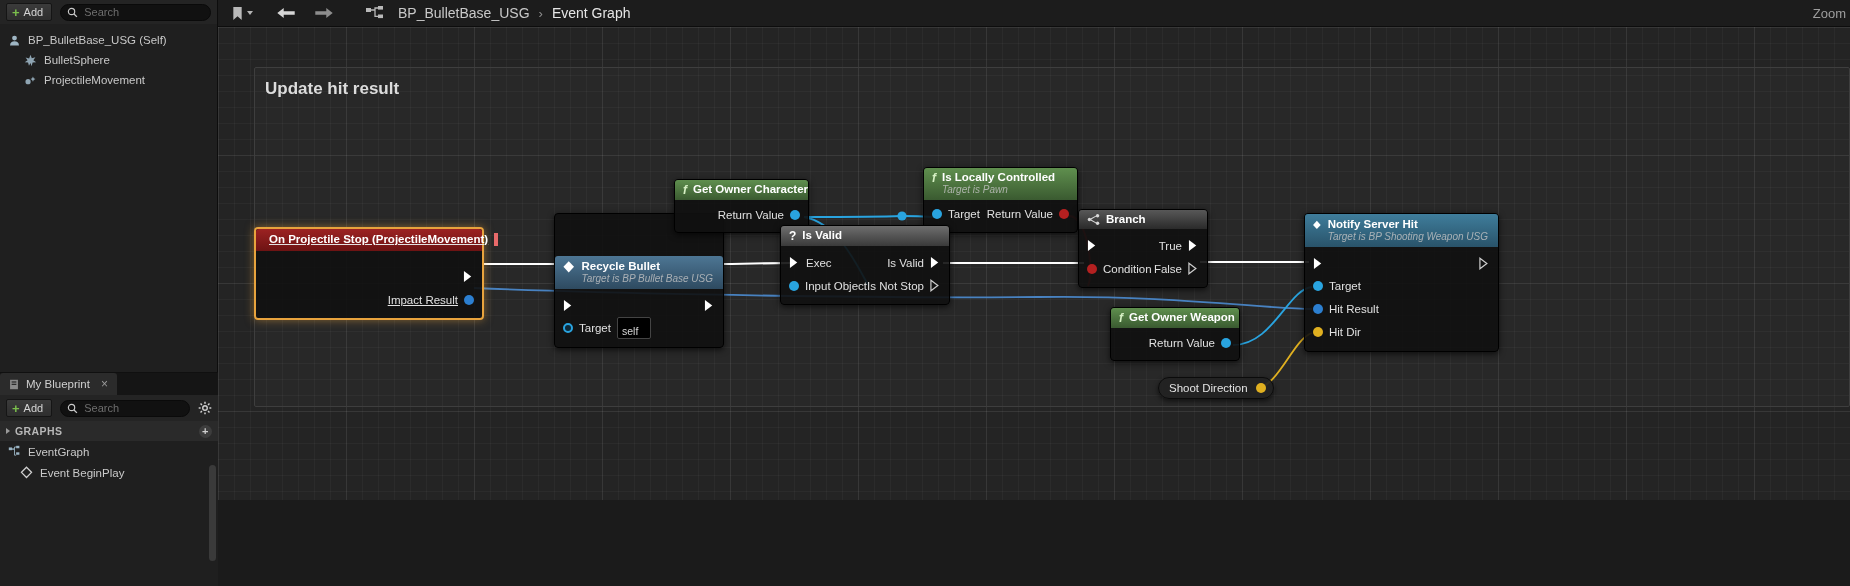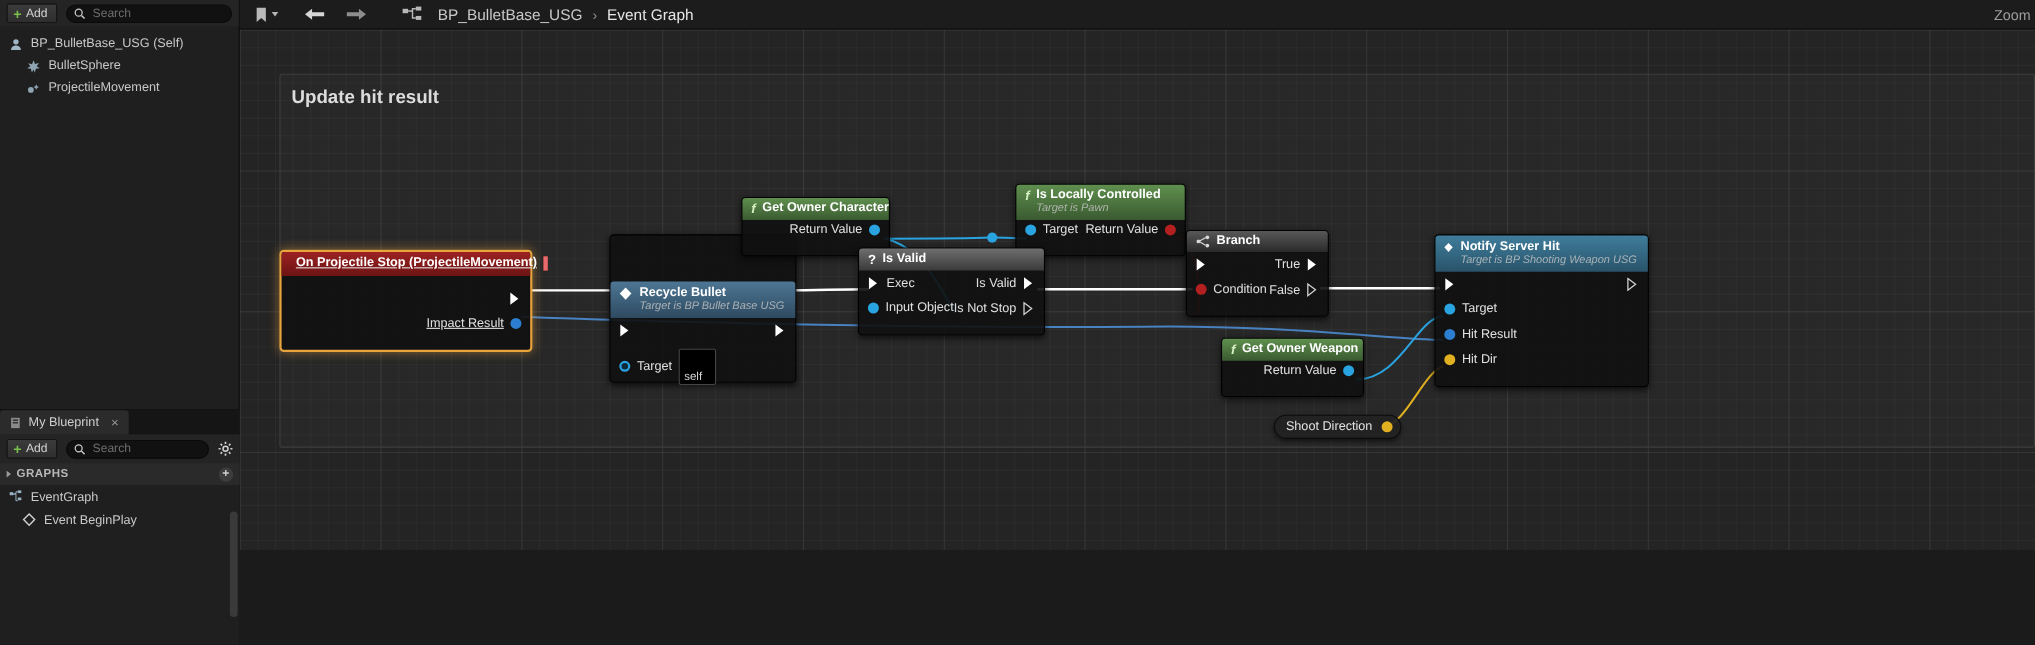--- a/index.html
+++ b/index.html
@@ -153,31 +153,31 @@
   }
   .node-hdr {
     display: flex; align-items: flex-start; gap: 6px;
     padding: 4px 10px 4px 7px;
     border-top-left-radius: 3px; border-top-right-radius: 3px;
   }
   .node-hdr .htxt { line-height: 1.15; }
   .node-title { font-size: 11.5px; font-weight: bold; color: #fff; white-space: nowrap; }
   .node-sub { font-size: 10px; font-style: italic; color: #c5c5c5cc; white-space: nowrap; }
   .node-body { padding: 5px 0 7px 0; }
-  .prow { display: flex; align-items: flex-start; height: 23px; padding: 0 8px; }
+  .prow { display: flex; align-items: center; height: 23px; padding: 0 8px; }
   .prow .lft { display: flex; align-items: center; gap: 6px; }
   .prow .rgt { display: flex; align-items: center; gap: 6px; margin-left: auto; }
   .plabel { font-size: 11.5px; color: #e0e0e0; white-space: nowrap; }
 
   
   .exec-pin { width: 11px; height: 13px; flex: 0 0 auto; }
   .dot { width: 10px; height: 10px; border-radius: 50%; flex: 0 0 auto; }
   .selfbox {
     background: #000; border: 1px solid #444; border-radius: 2px;
-    color: #d7d7d7; font-size: 10.5px; padding: 18px 12px 1px 4px; min-width: 28px;
+    color: #d7d7d7; font-size: 10.5px; padding: 7px 12px 1px 4px; min-width: 28px;
   }
 
   
   .hdr-event { background: linear-gradient(180deg,#9c2222,#6d1313); }
   .hdr-blue  { background: linear-gradient(180deg,#4d7694,#2e4a60); margin-top: 42px; }
   .hdr-green { background: linear-gradient(180deg,#5f8f4e,#3a5a30); }
   .hdr-grey  { background: linear-gradient(180deg,#6e6e6e,#3a3a3a); }
   .hdr-dark  { background: linear-gradient(180deg,#585858,#2a2a2a); }
   .hdr-cyan  { background: linear-gradient(180deg,#3f7d9b,#29536a); }
 

